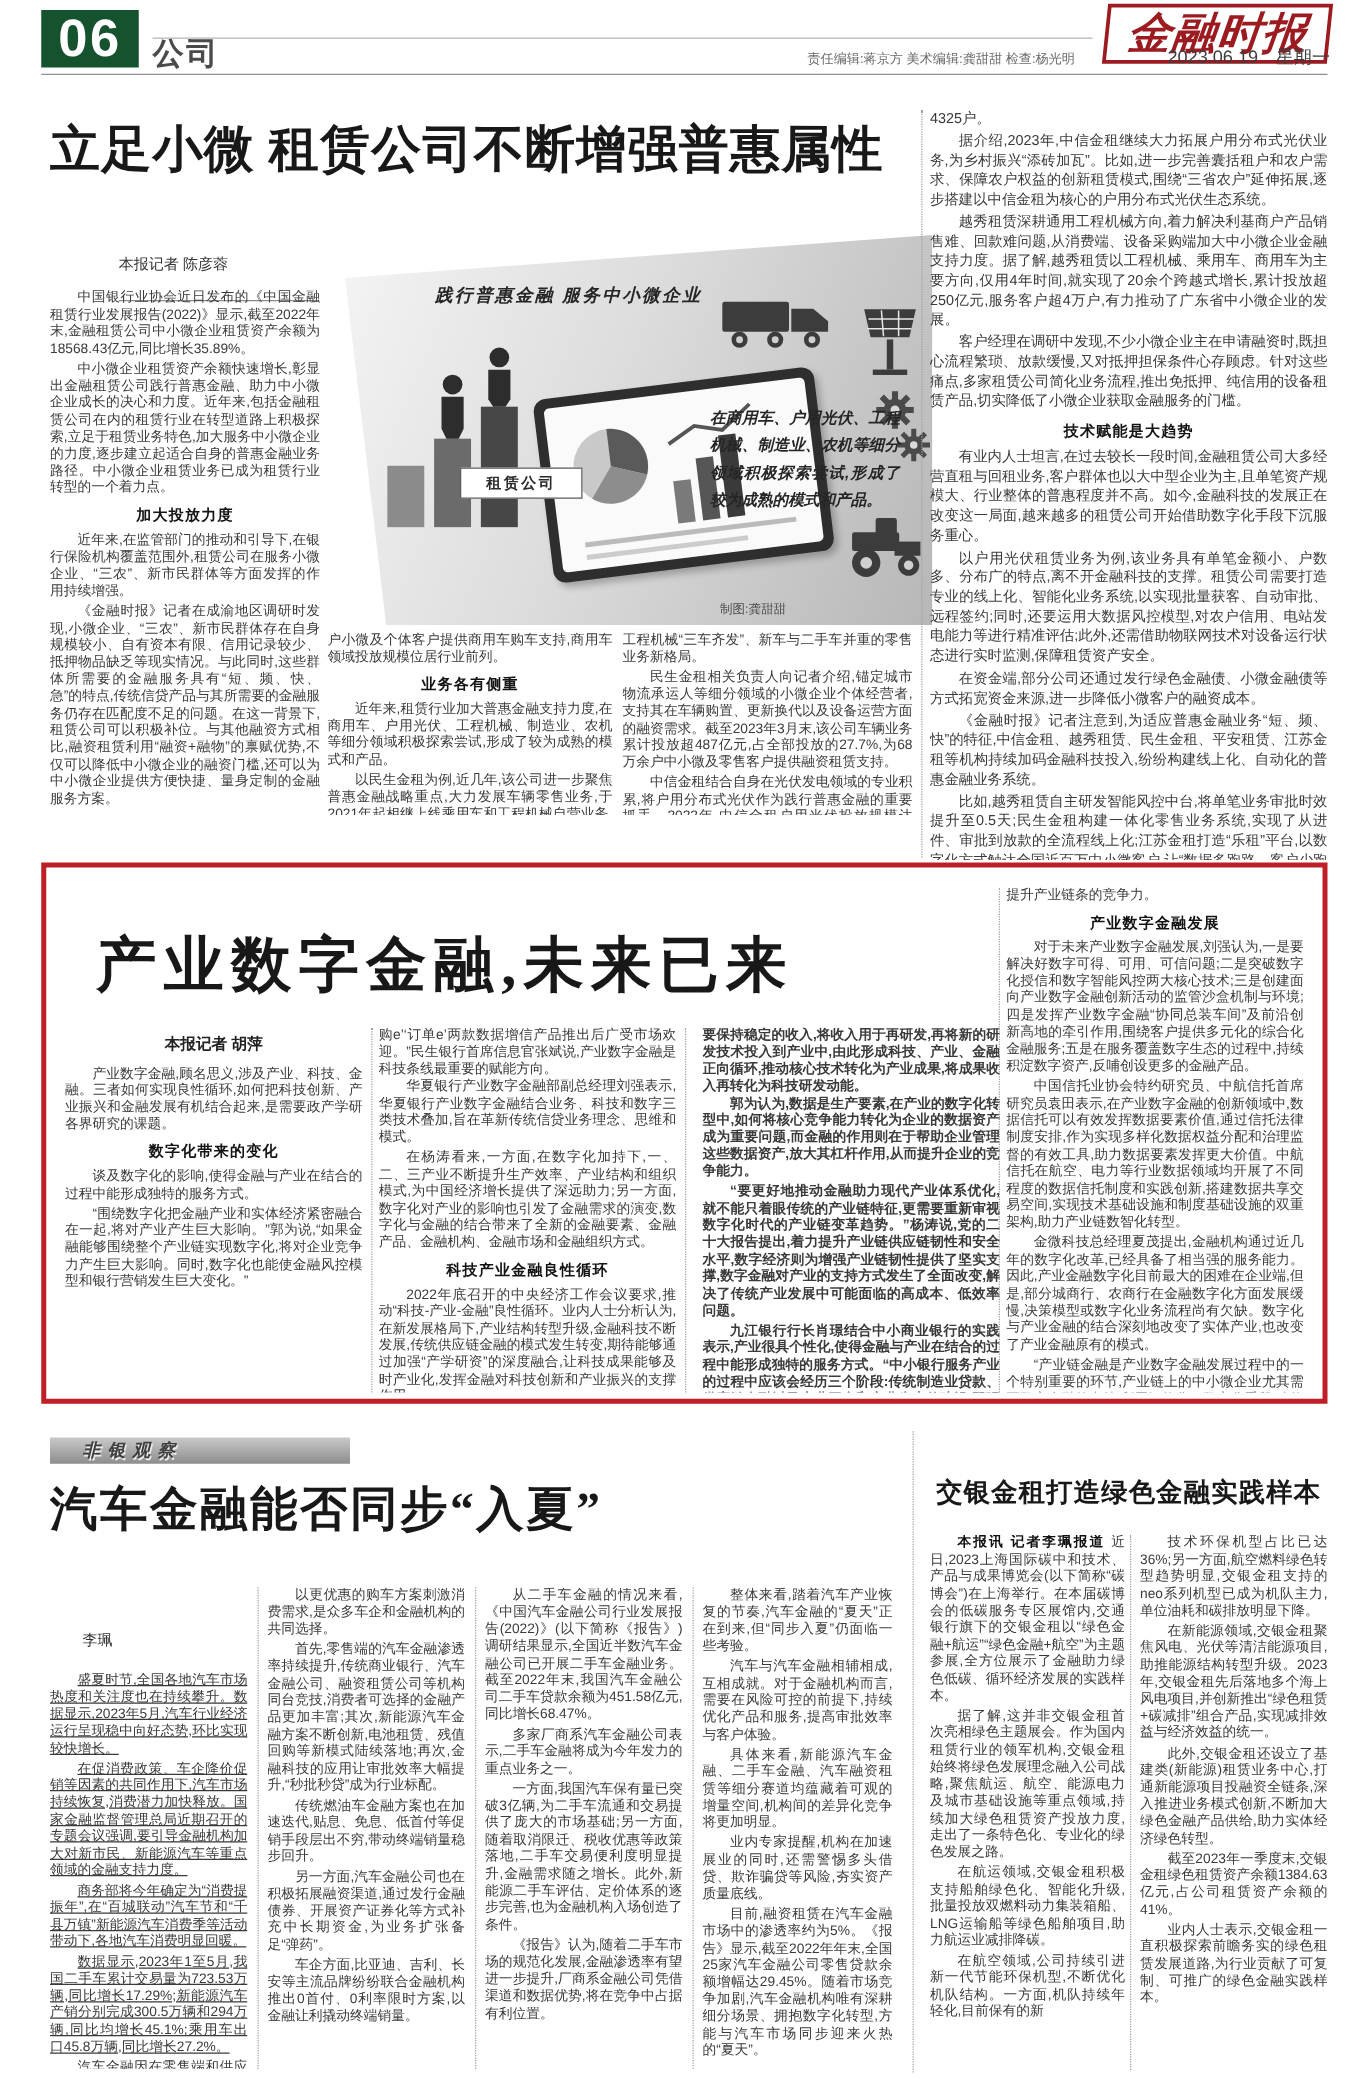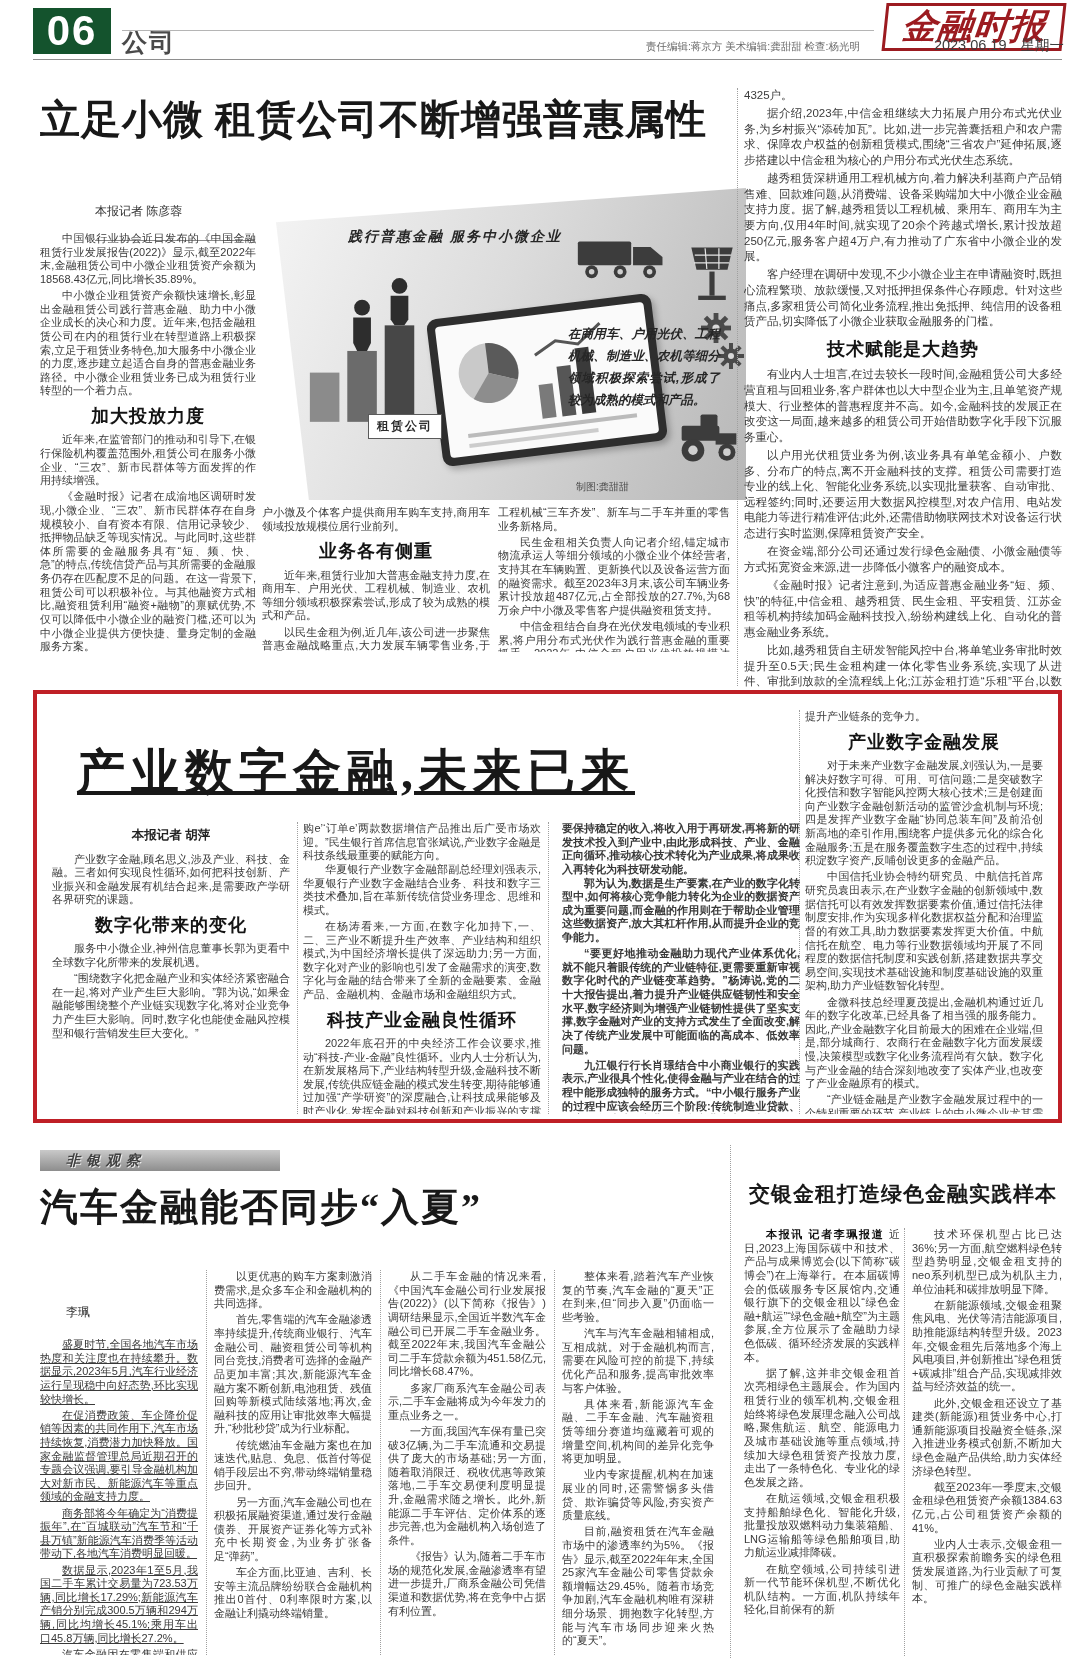--- a/index.html
+++ b/index.html
@@ -17,21 +17,21 @@
               color:#9c1b20; font-family:"Liberation Serif","DejaVu Serif",serif; font-style:italic; font-weight:900;
               font-size:35px; text-align:center; line-height:42px; transform:skewX(-6deg); letter-spacing:1px; }
   .editors-line { position:absolute; left:420px; top:40px; width:440px; text-align:right; font-size:10.5px; color:#6a6a6a; }
   .date-part { position:absolute; left:868px; top:36px; width:196px; text-align:right; font-size:14.5px; color:#3d3d3d; }
   .date-part .wd { margin-left:14px; }
 
   
   .col { position:absolute; font-size:11px; line-height:1.24; text-align:justify; color:#3a3a3a; overflow:hidden; }
   .col p, .plist p { text-indent:2em; margin:0 0 2.5px 0; }
   .col p.cont { text-indent:0; }
-  h3.sub { font-size:18px; text-align:center; font-weight:700; color:#141414; margin:7px 0 6px; letter-spacing:1px; }
+  h3.sub { font-size:12px; text-align:center; font-weight:700; color:#141414; margin:7px 0 6px; letter-spacing:1px; }
   .h-serif { font-family:"Liberation Serif","DejaVu Serif",serif; font-weight:900; color:#181818; }
   .vsep { position:absolute; width:0; border-left:1px dotted #9f9f9f; }
 
   
   .lead-title { position:absolute; left:40px; top:92px; width:700px; font-size:40px; letter-spacing:1px; white-space:nowrap; }
   .lead-byline { position:absolute; left:95px; top:203px; width:160px; font-size:12px; color:#333;
                  border-bottom:1px solid #8a8a8a; padding-bottom:20px; }
   .lead-col1 { left:40px; top:232px; width:216px; height:420px; }
   .lead-col2 { left:262px; top:506px; width:228px; height:146px; }
   .lead-col3 { left:498px; top:506px; width:232px; height:146px; }
@@ -48,25 +48,25 @@
   .g-credit { position:absolute; left:300px; top:292px; font-size:10px; color:#4c4c4c; }
   .g-truck { position:absolute; left:300px; top:46px; }
   .g-solar { position:absolute; left:410px; top:56px; }
   .g-people { position:absolute; left:26px; top:86px; }
   .g-gears { position:absolute; left:424px; top:124px; }
   .g-tractor { position:absolute; left:400px; top:222px; }
   .g-tablet { position:absolute; left:158px; top:118px; width:226px; height:148px; background:#2e2e2e; border-radius:10px;
               transform:rotate(-7deg); box-shadow:3px 4px 6px rgba(0,0,0,.25); }
   .g-screen { position:absolute; inset:8px; background:#fafafa; border-radius:4px; overflow:hidden; }
   .g-label { position:absolute; left:92px; top:186px; background:#ffffff; border:1px solid #5a5a5a; color:#2b2b2b;
-             font-size:12px; font-weight:700; padding:3px 8px; letter-spacing:2px;margin-top:40px; }
+             font-size:12px; font-weight:700; padding:3px 20px; letter-spacing:2px; }
 
   
   .feature-box { position:absolute; left:33px; top:690px; width:1029px; height:433px; border:4px solid #bf1f26; background:#fff; }
-  .feature-title { position:absolute; left:40px; top:46px; width:740px; font-size:48px; letter-spacing:6px; white-space:nowrap;text-decoration:underline; }
+  .feature-title { position:absolute; left:40px; top:46px; width:740px; font-size:48px; letter-spacing:6px; white-space:nowrap; }
   .f-byline { text-align:center; font-size:12.5px; font-weight:700; color:#222; margin-bottom:9px; }
   .f-col { position:absolute; font-size:11px; line-height:1.24; text-align:justify; color:#3a3a3a; overflow:hidden; }
   .f-col1 { left:15px;  top:134px; width:238px; height:286px; }
   .f-col2 { left:266px; top:128px; width:238px; height:292px; }
   .f-col3 { left:525px; top:128px; width:238px; height:292px;font-weight:bold; }
   .f-col4 { left:768px; top:16px;  width:238px; height:404px; }
   .f-sep { position:absolute; width:0; border-left:1px dotted #9f9f9f; }
 
   
   .nonbank-label { position:absolute; left:40px; top:1150px; width:240px; height:21px;
@@ -260,21 +260,21 @@
   <div class="feature-box">
     <div class="feature-title h-serif">产业数字金融,未来已来</div>
 
     <div class="f-col f-col1">
       <div class="f-byline">本报记者 胡萍</div>
       <div class="plist">
           <p>产业数字金融,顾名思义,涉及产业、科技、金融。三者如何实现良性循环,如何把科技创新、产业振兴和金融发展有机结合起来,是需要政产学研各界研究的课题。</p>
         </div>
       <h3 class="sub">数字化带来的变化</h3>
       <div class="plist">
-          <p>服务中小微企业,神州信息董事长郭为更看中全球数字化所带来的发展机遇。</p>
+          <p>谈及数字化的影响,使得金融与产业在结合的过程中能形成独特的服务方式。</p>
           <p>“围绕数字化把金融产业和实体经济紧密融合在一起,将对产业产生巨大影响。”郭为说,“如果金融能够围绕整个产业链实现数字化,将对企业竞争力产生巨大影响。同时,数字化也能使金融风控模型和银行营销发生巨大变化。”</p>
         </div>
     </div>
 
     <div class="f-sep" style="left:260px; top:128px; height:292px;"></div>
 
     <div class="f-col f-col2">
       <p class="cont">购e’‘订单e’两款数据增信产品推出后广受市场欢迎。”民生银行首席信息官张斌说,产业数字金融是科技条线最重要的赋能方向。</p>
       <div class="plist">
           <p>华夏银行产业数字金融部副总经理刘强表示,华夏银行产业数字金融结合业务、科技和数字三类技术叠加,旨在革新传统信贷业务理念、思维和模式。</p>

